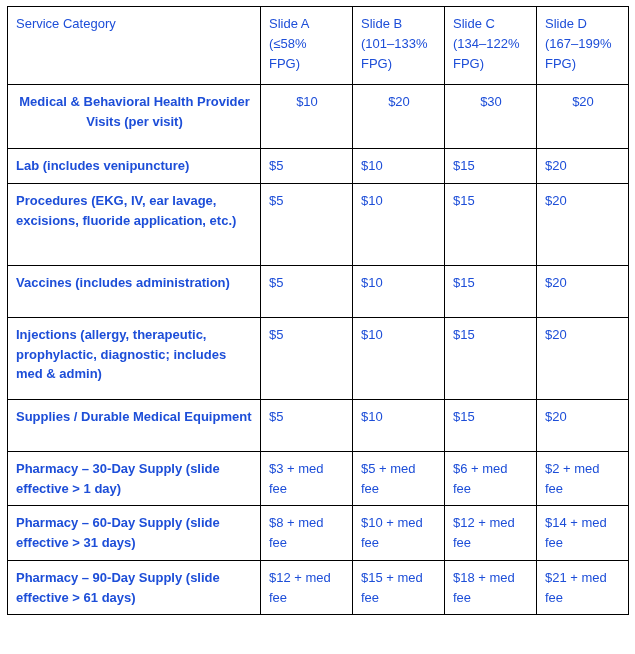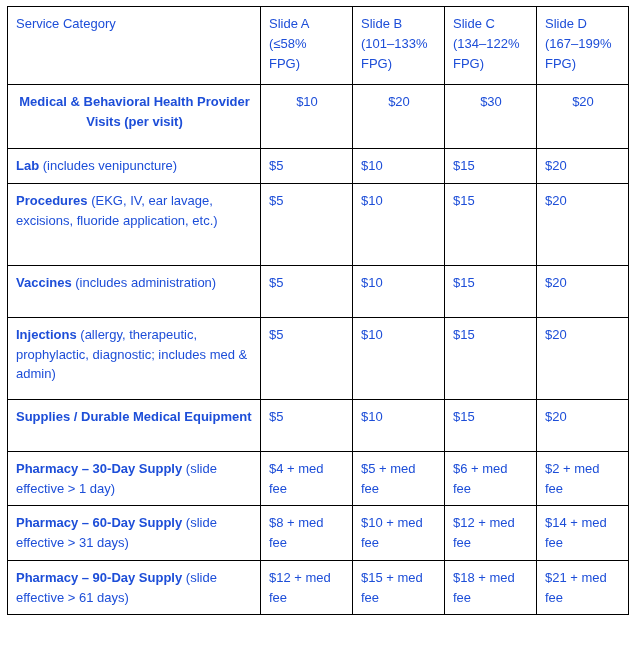--- a/index.html
+++ b/index.html
@@ -56,21 +56,21 @@
     font-weight: bold;
     height: 78px;
   }
   thead th .hdr-line { display: block; }
 
   
   td.service .lead {
     font-weight: bold;
   }
   td.service .detail {
-    font-weight: normal;
+    font-weight: bold;
   }
   td.service.all-bold .detail {
     font-weight: bold;
   }
 
   
   td.price {
     font-weight: normal;
     margin-left: 31px;
   }
@@ -175,21 +175,21 @@
       <tr class="r-supplies">
         <td class="service all-bold"><span class="lead">Supplies / Durable Medical Equipment</span><span class="detail"></span></td>
         <td class="price">$5</td>
         <td class="price">$10</td>
         <td class="price">$15</td>
         <td class="price">$20</td>
       </tr>
 
       <tr class="r-ph30">
         <td class="service"><span class="lead">Pharmacy – 30-Day Supply </span><span class="detail">(slide effective &gt; 1 day)</span></td>
-        <td class="price">$4 + med fee</td>
+        <td class="price">$3 + med fee</td>
         <td class="price">$5 + med fee</td>
         <td class="price">$6 + med fee</td>
         <td class="price">$2 + med fee</td>
       </tr>
 
       <tr class="r-ph60">
         <td class="service"><span class="lead">Pharmacy – 60-Day Supply </span><span class="detail">(slide effective &gt; 31 days)</span></td>
         <td class="price">$8 + med fee</td>
         <td class="price">$10 + med fee</td>
         <td class="price">$12 + med fee</td>

